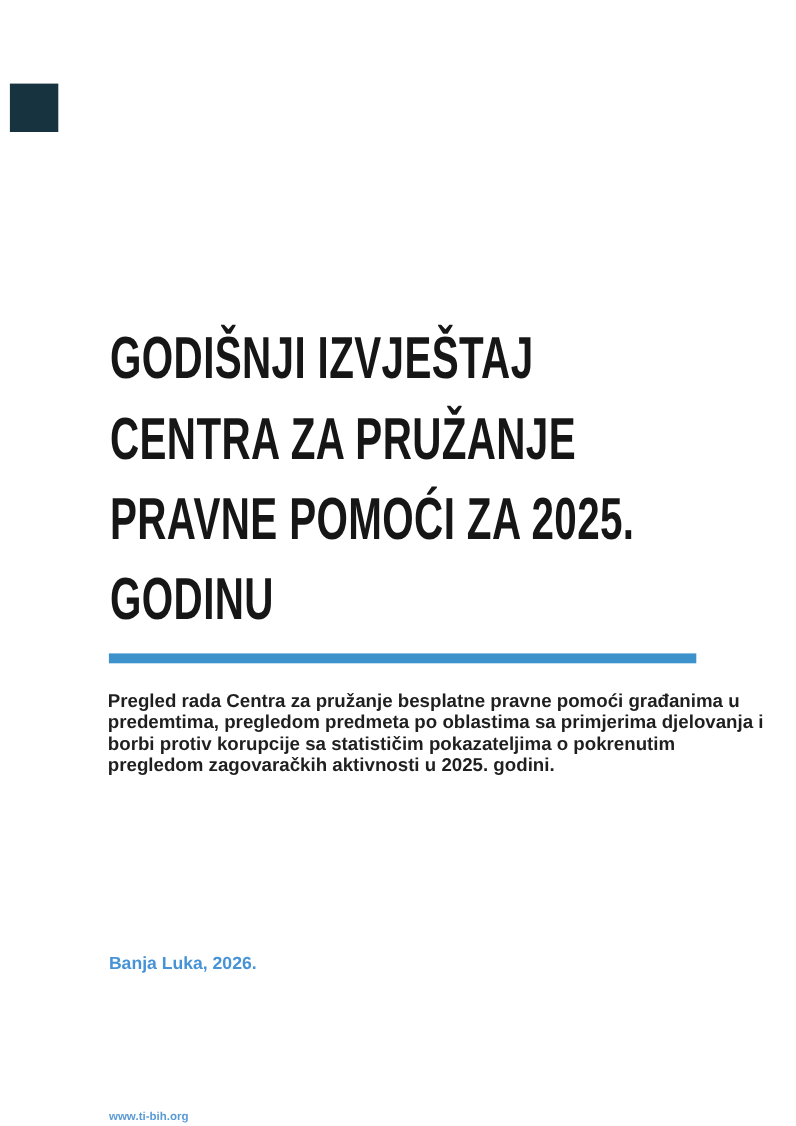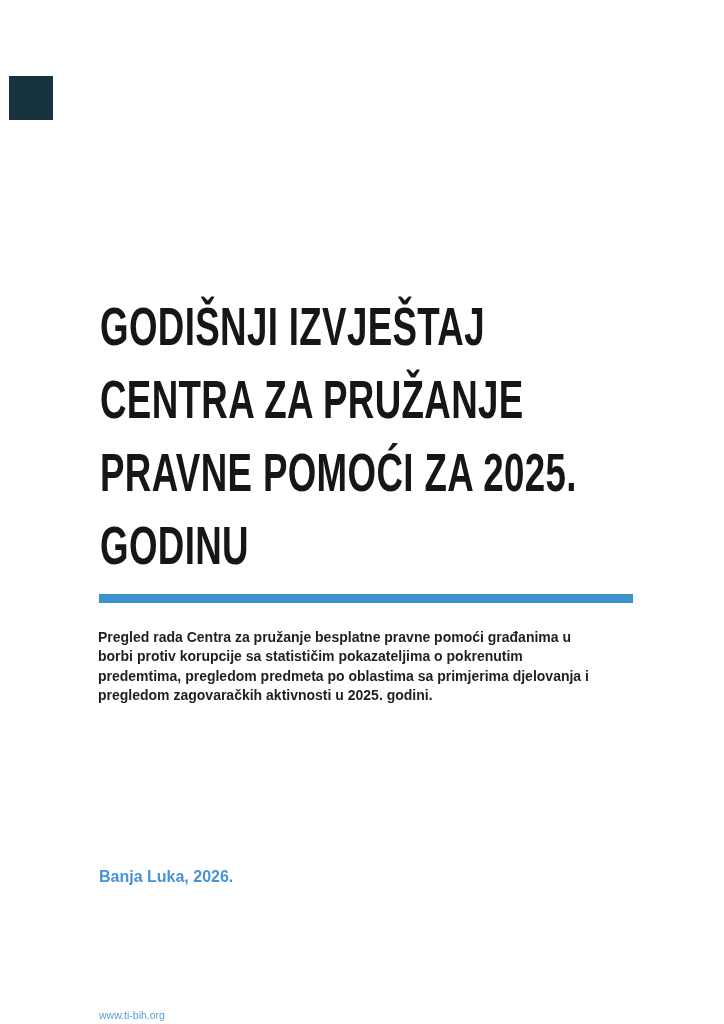--- a/index.html
+++ b/index.html
@@ -39,41 +39,41 @@
     top: 546px;
     width: 534px;
     height: 9px;
     background: #3E92CC;
   }
   #summary {
     position: absolute;
     left: 98px;
     top: 580px;
     color: #1F1F1F;
-    font-size: 14px;
+    font-size: 17px;
     line-height: 19.4px;
     font-weight: bold;
     white-space: nowrap;
   }
   #place-date {
     position: absolute;
     left: 99px;
     top: 820px;
     color: #4793D6;
     font-size: 16px;
     font-weight: bold;
     white-space: nowrap;
   }
   #footer-url {
     position: absolute;
     left: 99px;
     top: 961px;
     color: #5B9BD5;
     font-size: 10.5px;
-    font-weight: normal;
+    font-weight: bold;
     white-space: nowrap;
     text-decoration: none;
   }
 </style>
 </head>
 <body>
 
 <div id="page">
 
   <div id="logo"></div>
@@ -82,22 +82,22 @@
     <div>GODIŠNJI IZVJEŠTAJ</div>
     <div>CENTRA ZA PRUŽANJE</div>
     <div>PRAVNE POMOĆI ZA 2025.</div>
     <div>GODINU</div>
   </div>
 
   <div id="divider"></div>
 
   <div id="summary">
     <div>Pregled rada Centra za pružanje besplatne pravne pomoći građanima u</div>
+    <div>predemtima, pregledom predmeta po oblastima sa primjerima djelovanja i</div>
     <div>borbi protiv korupcije sa statističim pokazateljima o pokrenutim</div>
-    <div>predemtima, pregledom predmeta po oblastima sa primjerima djelovanja i</div>
     <div>pregledom zagovaračkih aktivnosti u 2025. godini.</div>
   </div>
 
   <div id="place-date">Banja Luka, 2026.</div>
 
   <a id="footer-url" href="#">www.ti-bih.org</a>
 
 </div>
 
 </body></html>

